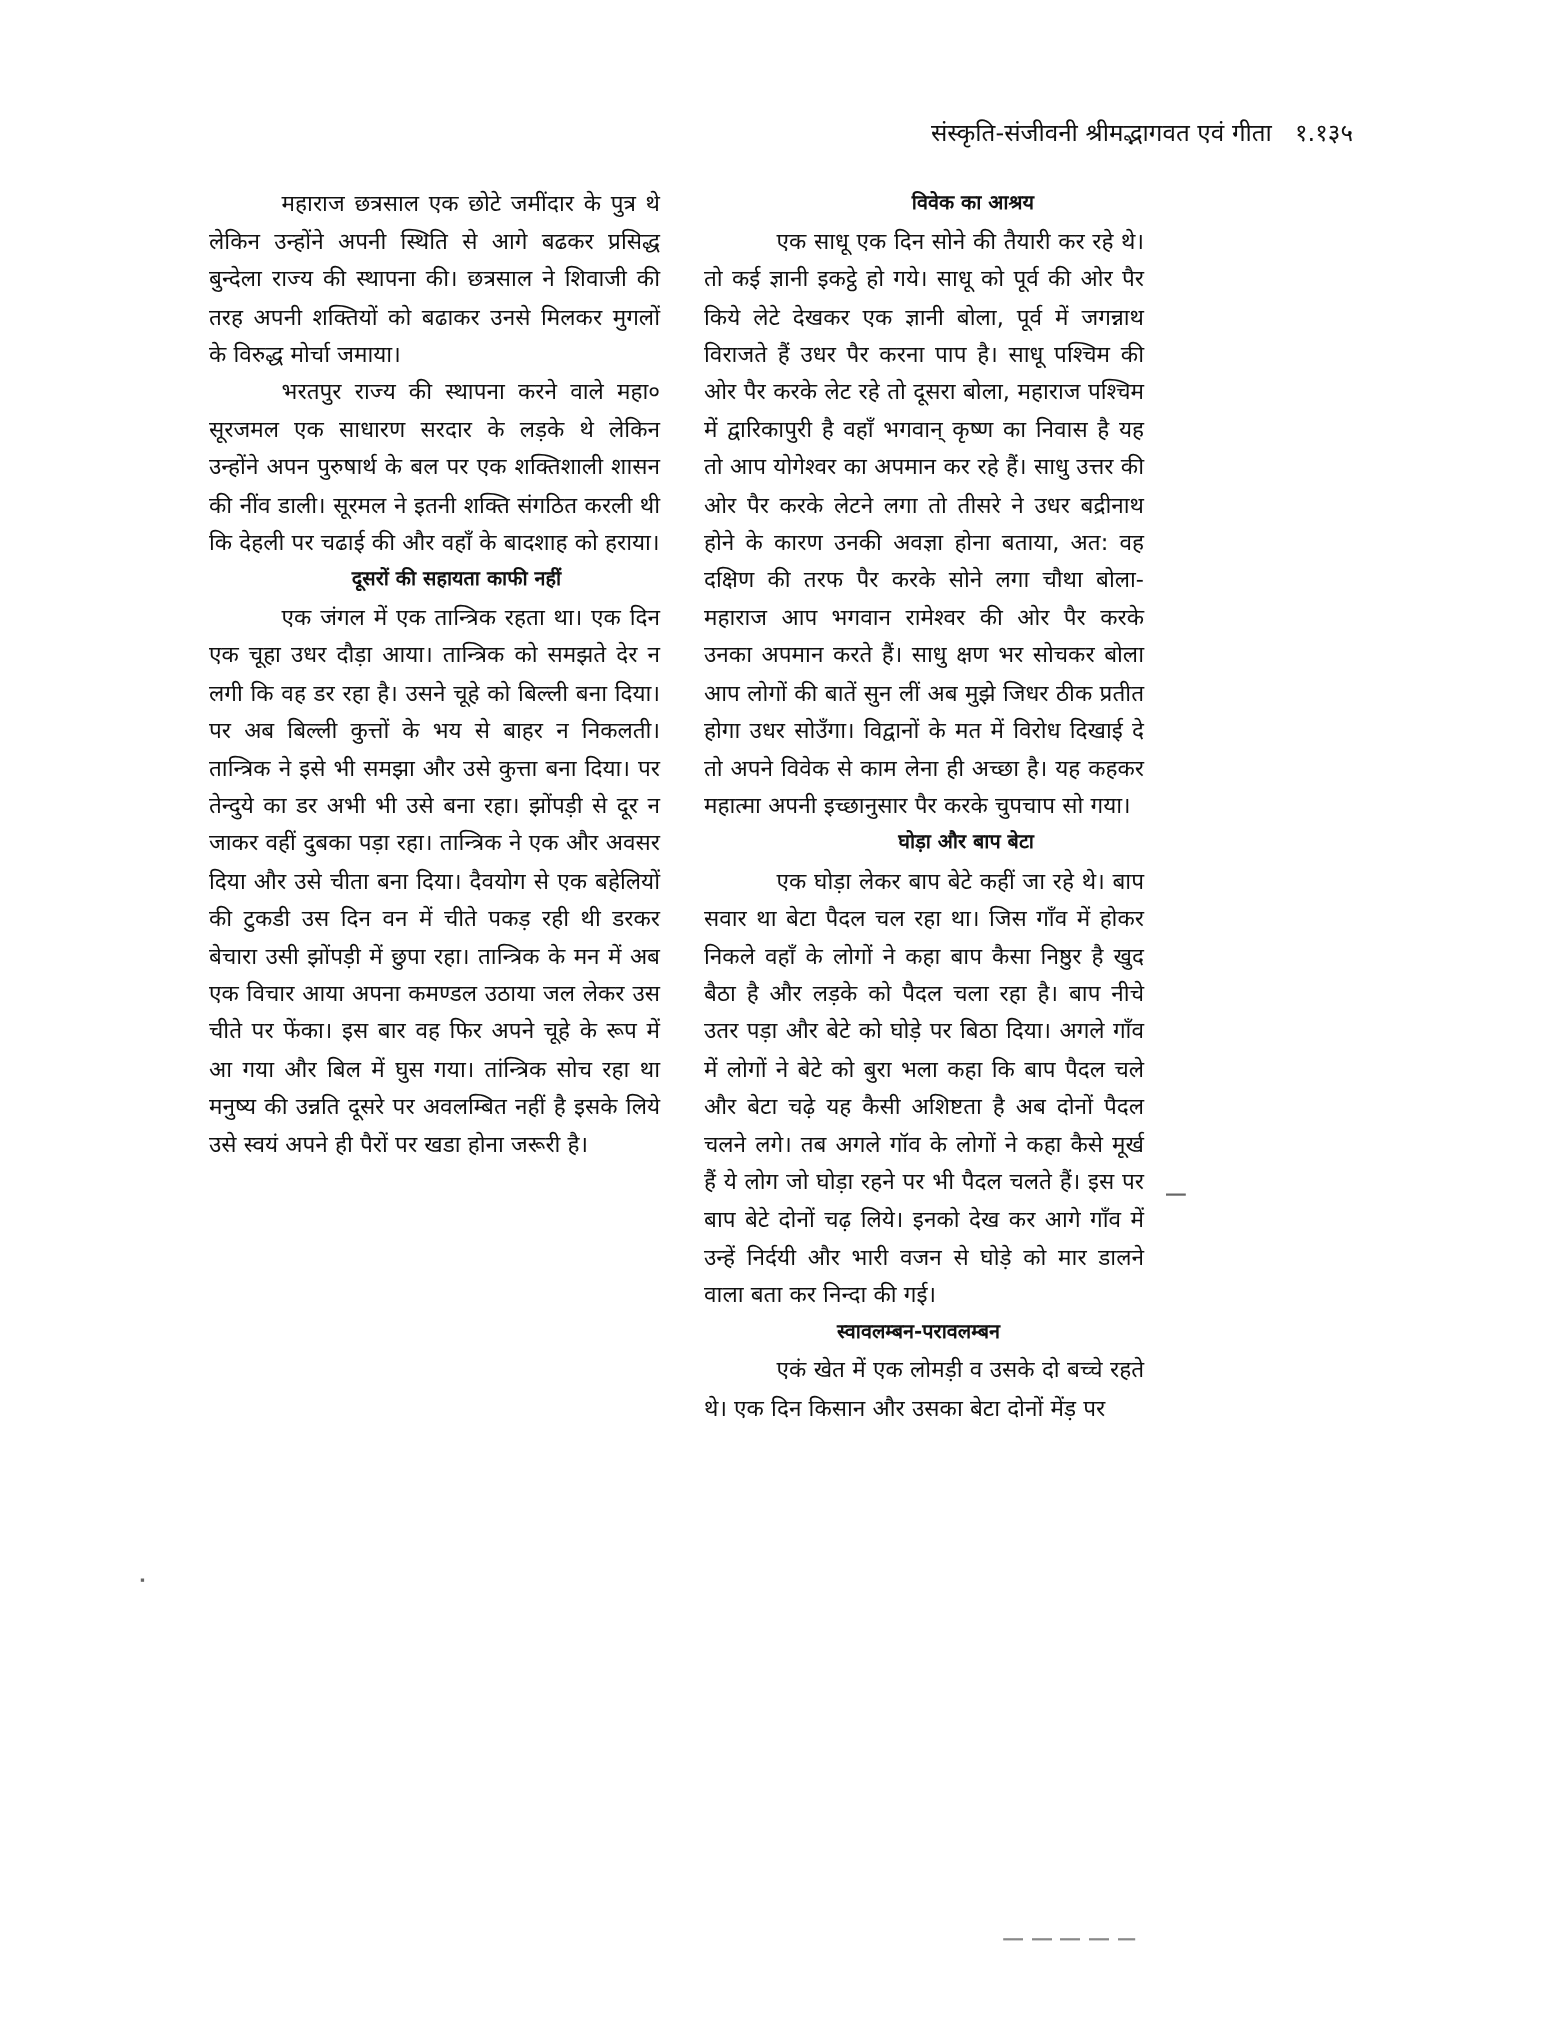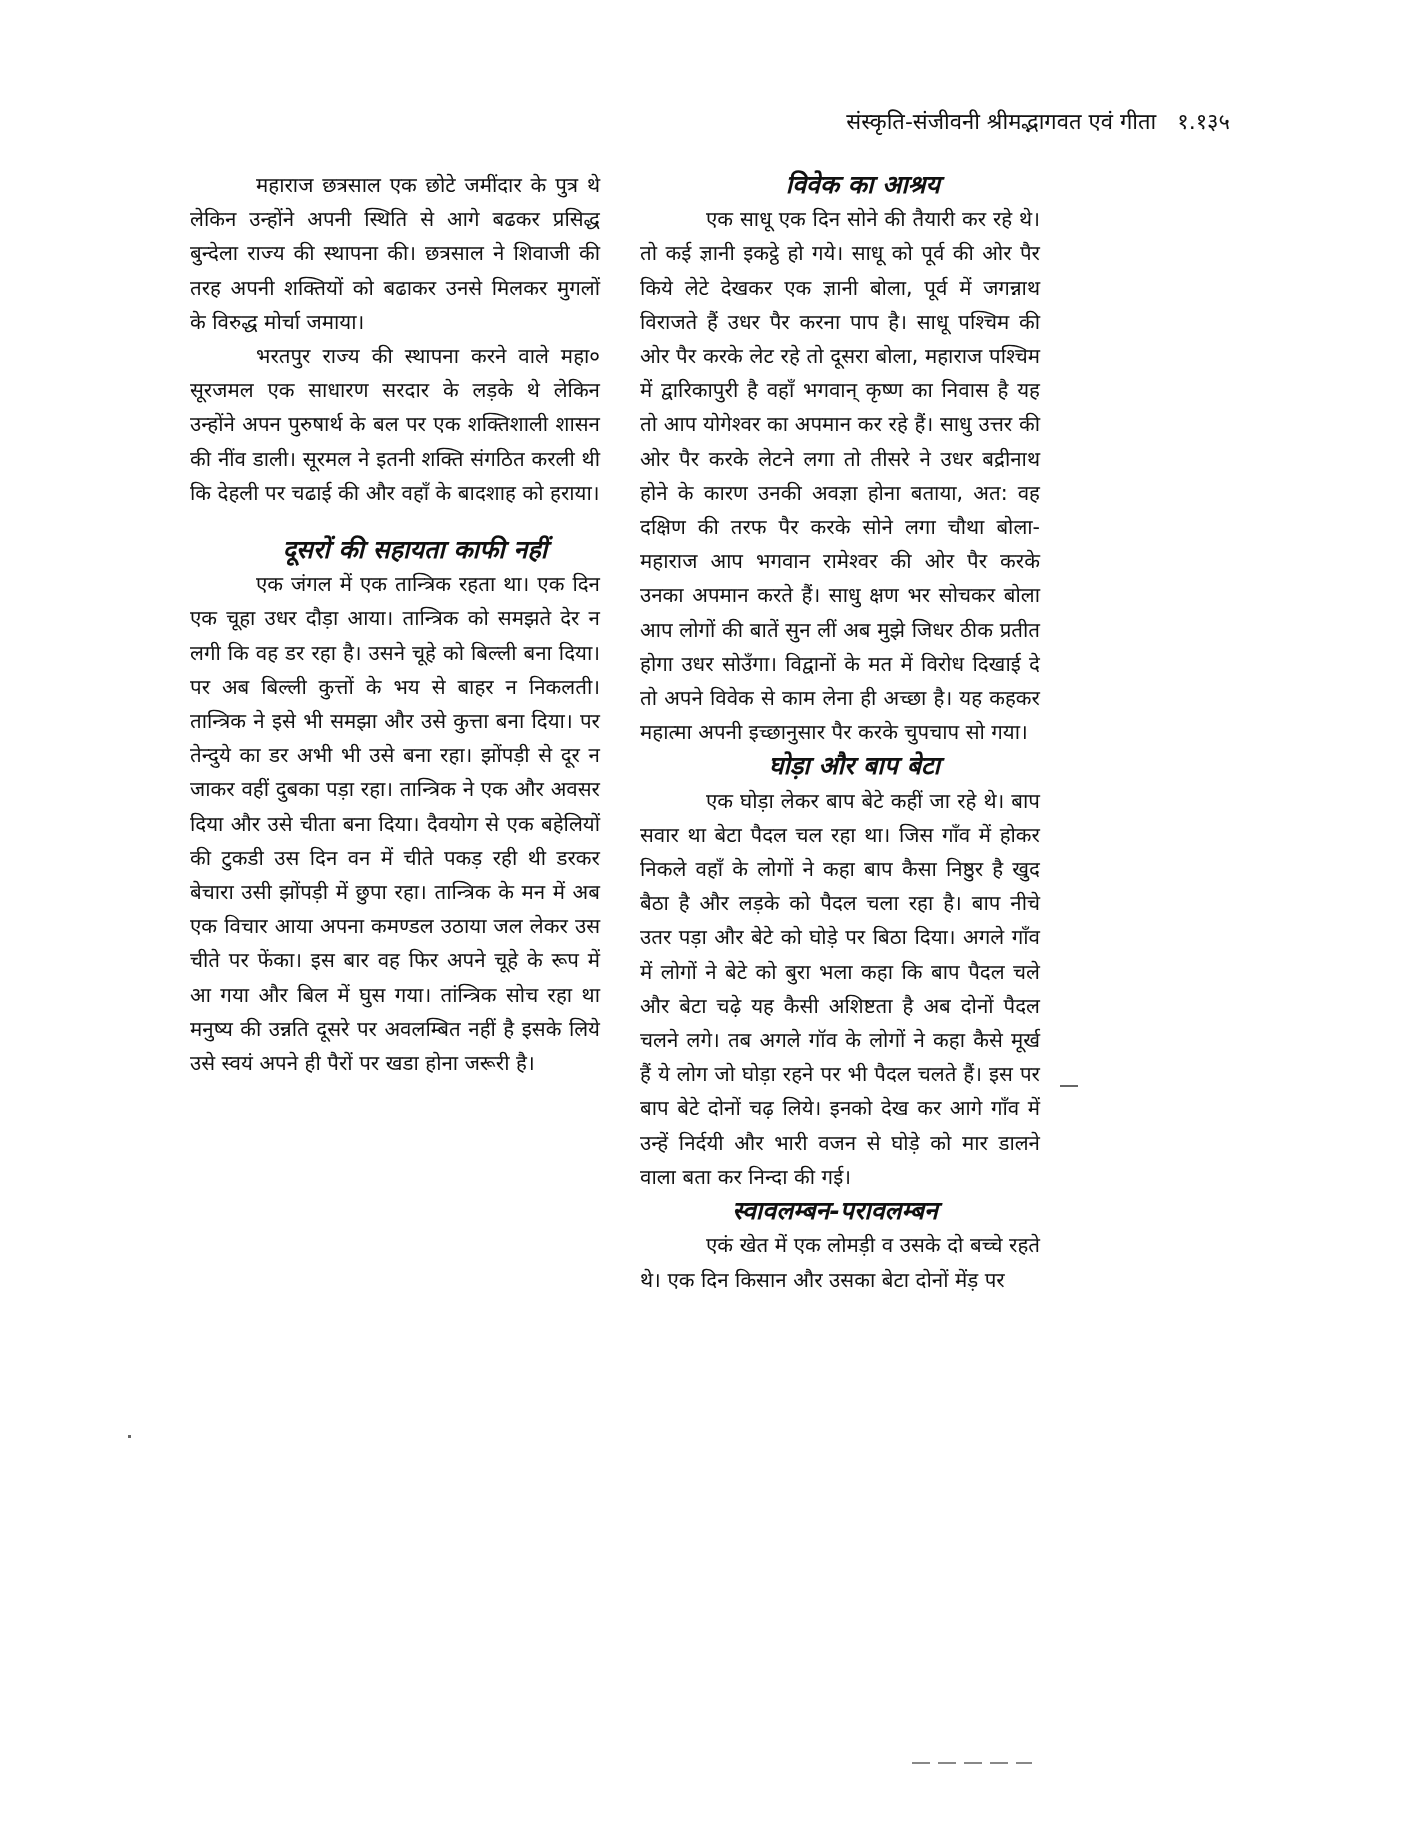--- a/index.html
+++ b/index.html
@@ -18,26 +18,26 @@
     position: absolute; top: 168px;
     font-size: 20.5px; line-height: 34.2px;
   }
   .col-left { left: 190px; width: 410px; }
   .col-right { left: 640px; width: 580px; }
   .col-right { width: 400px; }
   .para {
     margin: 0; text-align: justify; text-indent: 66px;
   }
   .heading {
-    margin: 0; font-weight: bold; text-align: center; font-size: 25px; font-style: italic;
+    margin: 0; font-weight: bold; text-align: center; font-size: 18px;
   }
   .col-right .heading.h1 { text-align: right; padding-right: 100px; }
   .col-right .heading.h2 { text-align: right; padding-right: 100px; }
   .col-right .heading.h3 { text-align: center; padding-right: 10px; }
-  .col-left .heading { padding-left: 40px; margin-top: 23px; }
+  .col-left .heading { padding-left: 40px; }
   .speck { position: absolute; background: #666; }
   .dashline {
     position: absolute; left: 912px; top: 1762px; width: 120px; height: 2px;
     background: repeating-linear-gradient(90deg, #888 0 18px, transparent 18px 26px);
   }
 </style>
 </head>
 <body>
 
 <div class="header">

